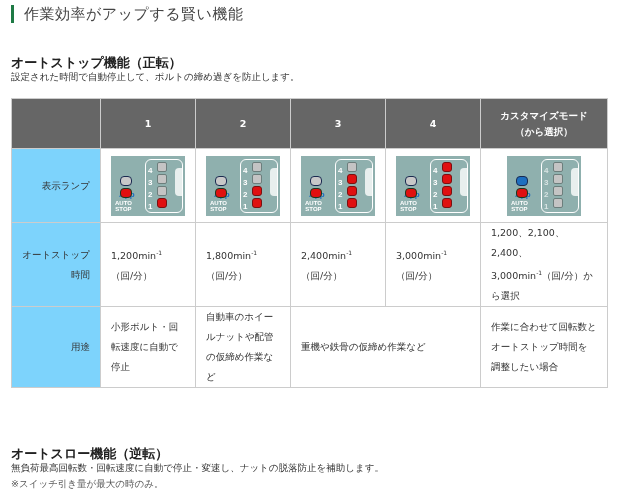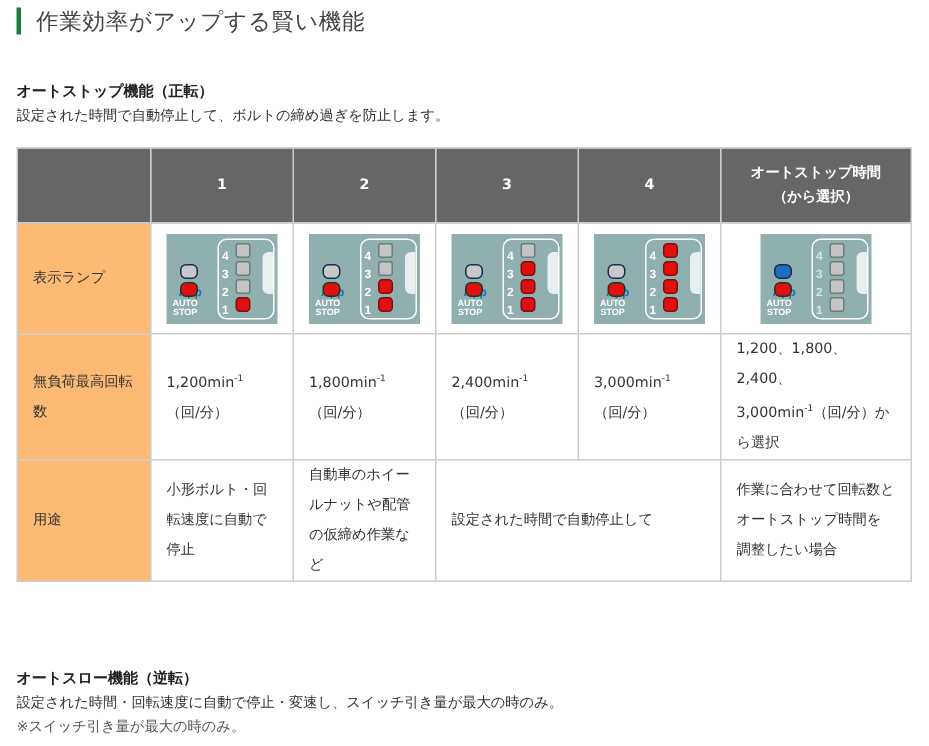--- a/index.html
+++ b/index.html
@@ -8,37 +8,37 @@
     font-family: "DejaVu Sans", "Liberation Sans", sans-serif;
     color: #333333;
   }
   .heading {
     position: absolute; left: 11px; top: 4px; height: 20px;
     display: flex; align-items: center; text-align: right;
   }
   .heading-bar { width: 3px; height: 18px; background: #1e7a45; margin-right: 10px; }
   .heading-text { font-size: 15px; color: #444444; letter-spacing: 0.5px; }
 
-  .sec-title { position: absolute; left: 11px; font-size: 10px; font-weight: bold; color: #222; }
+  .sec-title { position: absolute; left: 11px; font-size: 13px; font-weight: bold; color: #222; }
   .sec-desc { position: absolute; left: 11px; font-size: 9.5px; color: #333; }
 
   table.spec {
     position: absolute; left: 11px; top: 98px;
     border-collapse: collapse; table-layout: fixed;
     width: 596px; font-size: 9.5px; color: #333;
   }
   table.spec th, table.spec td {
     border: 1px solid #cccccc; padding: 0 10px; vertical-align: middle;
   }
   table.spec thead th {
     background: #666666; color: #ffffff; font-weight: bold; text-align: center;
     height: 49px; font-size: 9.5px; line-height: 16px; border-color: #cccccc;
   }
   table.spec tbody th {
-    background: #fdba74; font-weight: normal; text-align: left; line-height: 20px;
+    background: #7dd3fc; font-weight: normal; text-align: right; line-height: 20px;
   }
   table.spec td { background: #ffffff; line-height: 20px; }
   .r-lamp td, .r-lamp th { height: 73px; }
   .r-speed td, .r-speed th { height: 64px; }
   .r-stop td, .r-stop th { height: 48px; }
   .r-use td, .r-use th { height: 78px; }
   td.lamp-cell { text-align: center; padding: 0; }
   sup { font-size: 6px; vertical-align: super; }
 
   
@@ -85,47 +85,47 @@
       <col style="width:127px">
   </colgroup>
   <thead>
     <tr>
       <th></th>
       <th>1</th>
       <th>2</th>
       <th>3</th>
       <th>4</th>
       <th>
-        <div>オートストップ時間</div>
+        <div>カスタマイズモード</div>
         <div>（から選択）</div>
       </th>
     </tr>
   </thead>
   <tbody>
     <tr class="r-lamp">
       <th>表示ランプ</th>
       <td class="lamp-cell"><div class="panel"><span class="app">App</span><span class="led-round led-app" style="background:#c8c8c8"></span><span class="led-round led-stop"></span><span class="auto">AUTO<br>STOP</span><span class="frame"></span><span class="slot"></span><span class="lvl" style="top:5px;">4</span><span class="sq" style="top:6px;background:#c4c4c4;"></span><span class="lvl" style="top:17px;">3</span><span class="sq" style="top:18px;background:#c4c4c4;"></span><span class="lvl" style="top:29px;">2</span><span class="sq" style="top:30px;background:#c4c4c4;"></span><span class="lvl" style="top:41px;">1</span><span class="sq" style="top:42px;background:#e01010;border-radius:3px;border-color:#7a1010;"></span></div></td>
       <td class="lamp-cell"><div class="panel"><span class="app">App</span><span class="led-round led-app" style="background:#c8c8c8"></span><span class="led-round led-stop"></span><span class="auto">AUTO<br>STOP</span><span class="frame"></span><span class="slot"></span><span class="lvl" style="top:5px;">4</span><span class="sq" style="top:6px;background:#c4c4c4;"></span><span class="lvl" style="top:17px;">3</span><span class="sq" style="top:18px;background:#c4c4c4;"></span><span class="lvl" style="top:29px;">2</span><span class="sq" style="top:30px;background:#e01010;border-radius:3px;border-color:#7a1010;"></span><span class="lvl" style="top:41px;">1</span><span class="sq" style="top:42px;background:#e01010;border-radius:3px;border-color:#7a1010;"></span></div></td>
       <td class="lamp-cell"><div class="panel"><span class="app">App</span><span class="led-round led-app" style="background:#c8c8c8"></span><span class="led-round led-stop"></span><span class="auto">AUTO<br>STOP</span><span class="frame"></span><span class="slot"></span><span class="lvl" style="top:5px;">4</span><span class="sq" style="top:6px;background:#c4c4c4;"></span><span class="lvl" style="top:17px;">3</span><span class="sq" style="top:18px;background:#e01010;border-radius:3px;border-color:#7a1010;"></span><span class="lvl" style="top:29px;">2</span><span class="sq" style="top:30px;background:#e01010;border-radius:3px;border-color:#7a1010;"></span><span class="lvl" style="top:41px;">1</span><span class="sq" style="top:42px;background:#e01010;border-radius:3px;border-color:#7a1010;"></span></div></td>
       <td class="lamp-cell"><div class="panel"><span class="app">App</span><span class="led-round led-app" style="background:#c8c8c8"></span><span class="led-round led-stop"></span><span class="auto">AUTO<br>STOP</span><span class="frame"></span><span class="slot"></span><span class="lvl" style="top:5px;">4</span><span class="sq" style="top:6px;background:#e01010;border-radius:3px;border-color:#7a1010;"></span><span class="lvl" style="top:17px;">3</span><span class="sq" style="top:18px;background:#e01010;border-radius:3px;border-color:#7a1010;"></span><span class="lvl" style="top:29px;">2</span><span class="sq" style="top:30px;background:#e01010;border-radius:3px;border-color:#7a1010;"></span><span class="lvl" style="top:41px;">1</span><span class="sq" style="top:42px;background:#e01010;border-radius:3px;border-color:#7a1010;"></span></div></td>
       <td class="lamp-cell"><div class="panel"><span class="app">App</span><span class="led-round led-app" style="background:#1e6fc0"></span><span class="led-round led-stop"></span><span class="auto">AUTO<br>STOP</span><span class="frame"></span><span class="slot"></span><span class="lvl" style="top:5px;color:#d8e4e3;">4</span><span class="sq" style="top:6px;background:#c4c4c4;"></span><span class="lvl" style="top:17px;color:#d8e4e3;">3</span><span class="sq" style="top:18px;background:#c4c4c4;"></span><span class="lvl" style="top:29px;color:#d8e4e3;">2</span><span class="sq" style="top:30px;background:#c4c4c4;"></span><span class="lvl" style="top:41px;color:#d8e4e3;">1</span><span class="sq" style="top:42px;background:#c4c4c4;"></span></div></td>
     </tr>
     <tr class="r-speed">
-      <th>無負荷最高回転数</th>
+      <th>オートストップ時間</th>
       <td><span>1,200min</span><sup>-1</sup><br><span>（回/分）</span></td>
       <td><span>1,800min</span><sup>-1</sup><br><span>（回/分）</span></td>
       <td><span>2,400min</span><sup>-1</sup><br><span>（回/分）</span></td>
       <td><span>3,000min</span><sup>-1</sup><br><span>（回/分）</span></td>
-      <td><span>1,200、1,800、2,400、</span><br><span>3,000min</span><sup>-1</sup><span>（回/分）から選択</span></td>
+      <td><span>1,200、2,100、2,400、</span><br><span>3,000min</span><sup>-1</sup><span>（回/分）から選択</span></td>
     </tr>
     <tr class="r-use">
       <th>用途</th>
       <td>小形ボルト・回転速度に自動で停止</td>
       <td>自動車のホイールナットや配管の仮締め作業など</td>
-      <td colspan="2">設定された時間で自動停止して</td>
+      <td colspan="2">重機や鉄骨の仮締め作業など</td>
       <td>作業に合わせて回転数とオートストップ時間を調整したい場合</td>
     </tr>
   </tbody>
 </table>
 
 <div class="sec-title" style="top:445px;">オートスロー機能（逆転）</div>
-<div class="sec-desc" style="top:462px;">設定された時間・回転速度に自動で停止・変速し、スイッチ引き量が最大の時のみ。</div>
+<div class="sec-desc" style="top:462px;">無負荷最高回転数・回転速度に自動で停止・変速し、ナットの脱落防止を補助します。</div>
 <div class="sec-desc" style="top:478px; color:#555;">※スイッチ引き量が最大の時のみ。</div>
 
 </body></html>

